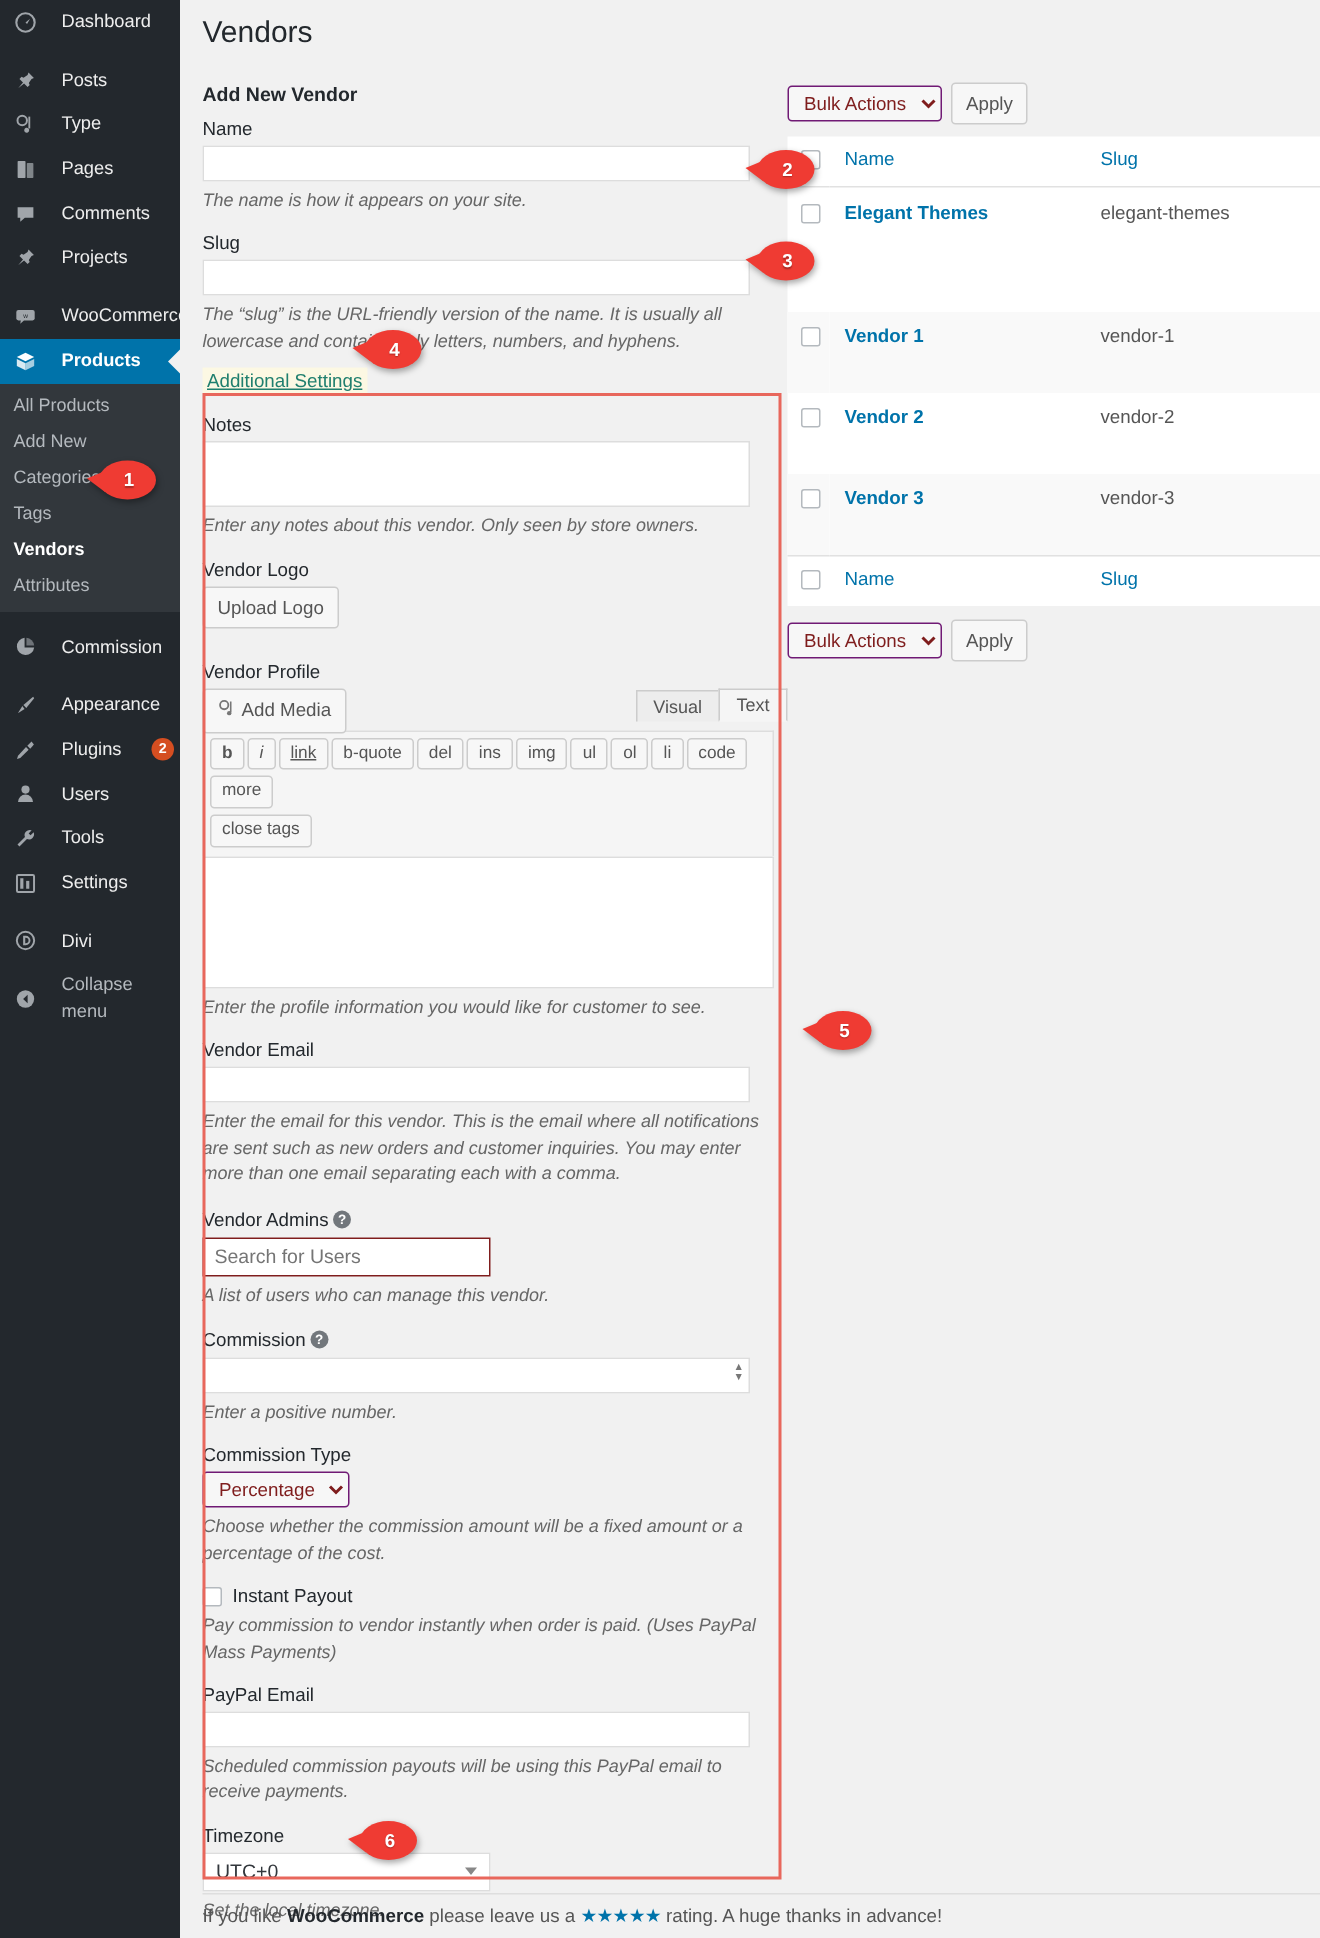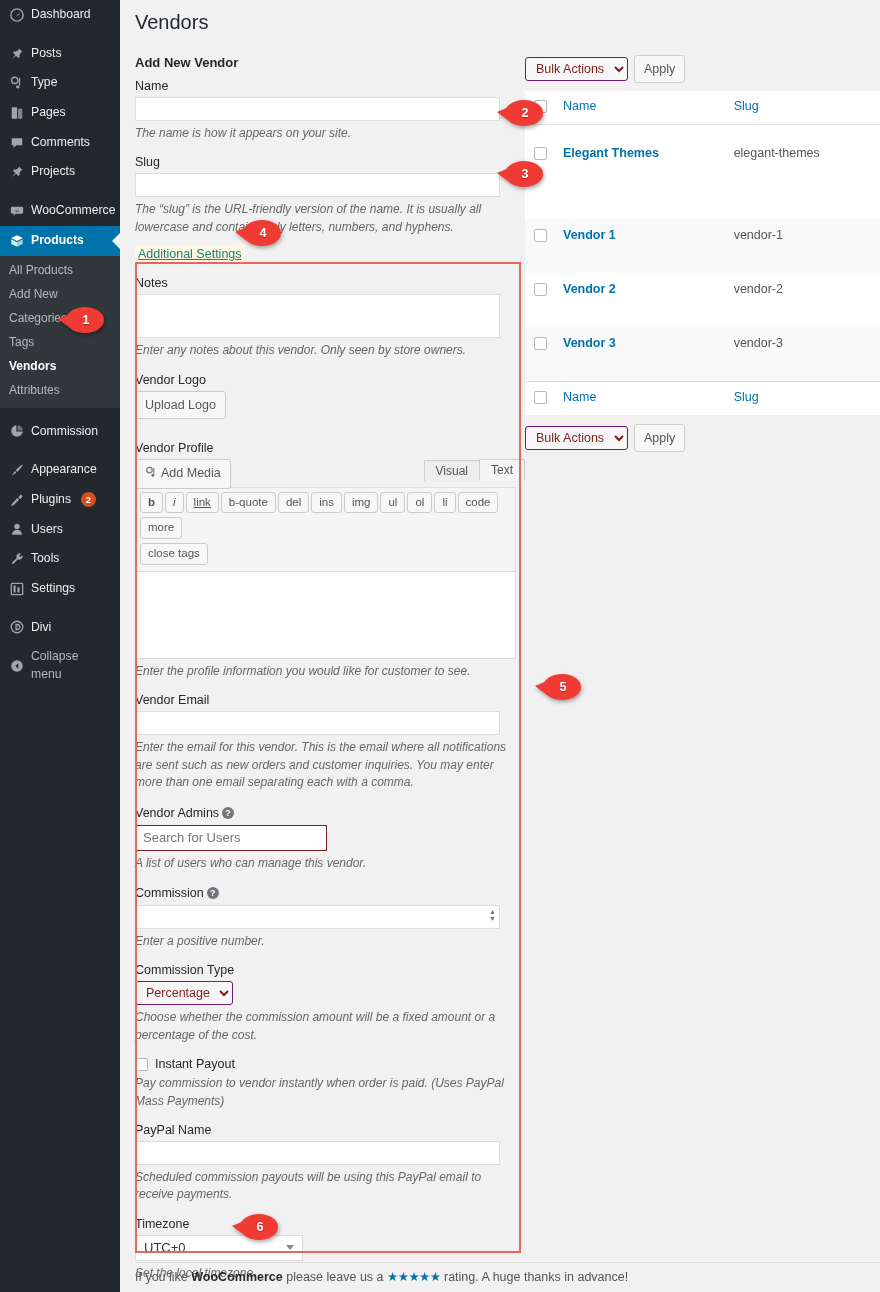--- a/index.html
+++ b/index.html
@@ -13,21 +13,21 @@
     overflow:hidden;
     position:relative;
   }
 
   
   #adminmenu {
     position:absolute; left:0; top:0; width:120px; height:1292px;
     background:#23282d; color:#eee;
   }
   .menu-item {
-    display:flex; align-items:center; gap:7px;
+    display:flex; align-items:center; gap:17px;
     padding:6px 20px 6px 9px;
     font-size:12.2px; color:#eee; line-height:1.45;
     position:relative;
   }
   .menu-item .ico {
     width:15px; height:15px; flex:0 0 15px;
     display:flex; align-items:center; justify-content:center;
     color:#a0a5aa; font-size:12px; line-height:1;
   }
   .menu-item .ico svg { display:block; }
@@ -163,21 +163,21 @@
     position:absolute; right:4px; top:3px;
     display:flex; flex-direction:column; align-items:center;
     font-size:7px; color:#777; line-height:7px;
   }
   select.sel {
     font-family:"Liberation Sans", sans-serif; font-size:12.5px;
     background:#f7f7f7; border:1px solid #701a75; border-radius:3px;
     padding:3px 6px; color:#7f1d1d;
   }
   .tz-box {
-    position:relative; width:168px; height:26px;
+    position:relative; width:192px; height:26px;
     border:1px solid #ddd; background:#fff;
     font-size:13px; color:#32373c; line-height:24px; padding:0 8px;
   }
   .tz-box .caret {
     position:absolute; right:8px; top:9px;
     border-style:solid; border-width:5px 4px 0 4px;
     border-color:#888 transparent transparent transparent;
   }
   .cbrow { display:flex; align-items:flex-end; gap:7px; margin:8px 0 1px 0; }
   .cb {
@@ -194,21 +194,21 @@
     vertical-align:top;
   }
   .vtable th { font-weight:normal; color:#0073aa; }
   .vtable th.colname a, .vtable th.colslug a { color:#0073aa; text-decoration:none; }
   .vtable .cb-col { width:28px; padding-left:9px; padding-right:0; }
   .vtable tr.head { border-bottom:1px solid #e1e1e1; }
   .vtable tr.foot { border-top:1px solid #e1e1e1; }
   .vtable tr.alt { background:#f9f9f9; }
   .vtable td.name a { color:#0073aa; font-weight:bold; text-decoration:none; }
   .vtable td.slug { color:#555; }
-  .row-tall td { padding-top:21px; padding-bottom:56px; }
+  .row-tall td { padding-top:10px; padding-bottom:56px; }
   .row-mid td  { padding-top:9px; padding-bottom:28px; }
 
   
   #footer {
     position:absolute; left:135px; top:1268px; width:620px;
     font-size:12.5px; color:#555; line-height:1.5;
   }
   #footer .stars { color:#0073aa; letter-spacing:-0.5px; }
   #footer b { color:#23282d; }
   #footer-rule {
@@ -524,21 +524,21 @@
         <option>Percentage</option>
       </select>
       <p class="help">Choose whether the commission amount will be a fixed amount or a percentage of the cost.</p>
 
       <div class="cbrow">
         <span class="cb"></span>
         <span>Instant Payout</span>
       </div>
       <p class="help">Pay commission to vendor instantly when order is paid. (Uses PayPal Mass Payments)</p>
 
-      <label class="frm-label">PayPal Name</label>
+      <label class="frm-label">PayPal Email</label>
       <input class="txt" type="text" value="" style="">
       <p class="help">Scheduled commission payouts will be using this PayPal email to receive payments.</p>
 
       <label class="frm-label">Timezone</label>
       <div class="tz-box">
         <span>UTC+0</span>
         <span class="caret"></span>
       </div>
       <p class="help">Set the local timezone.</p>
 

